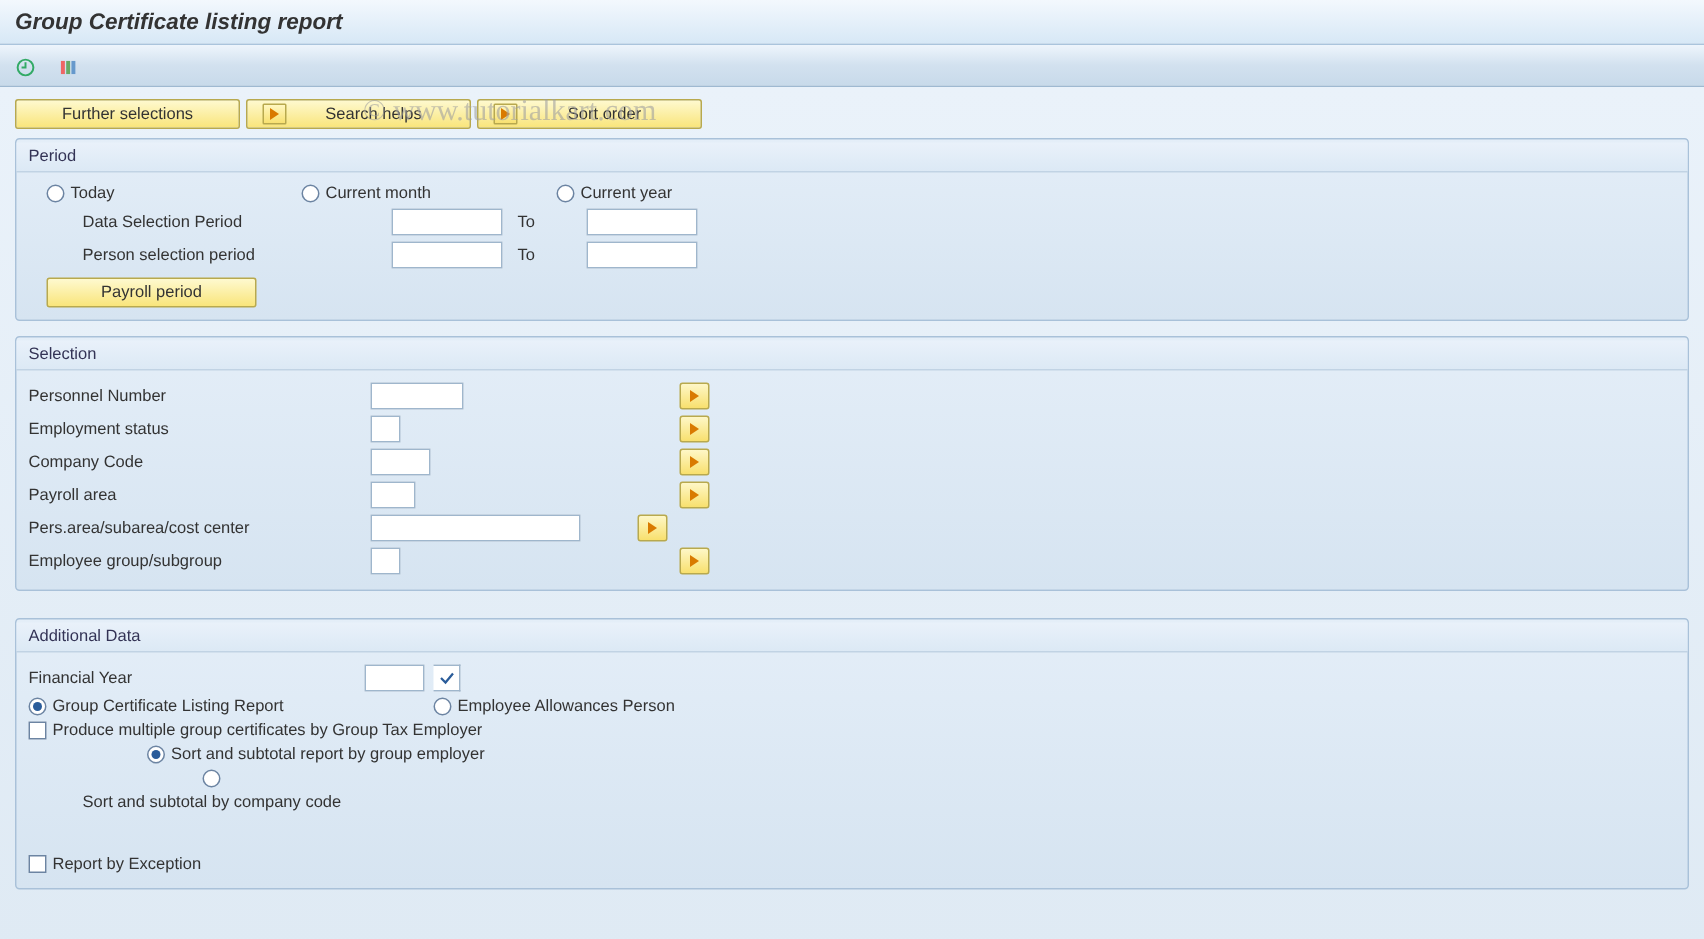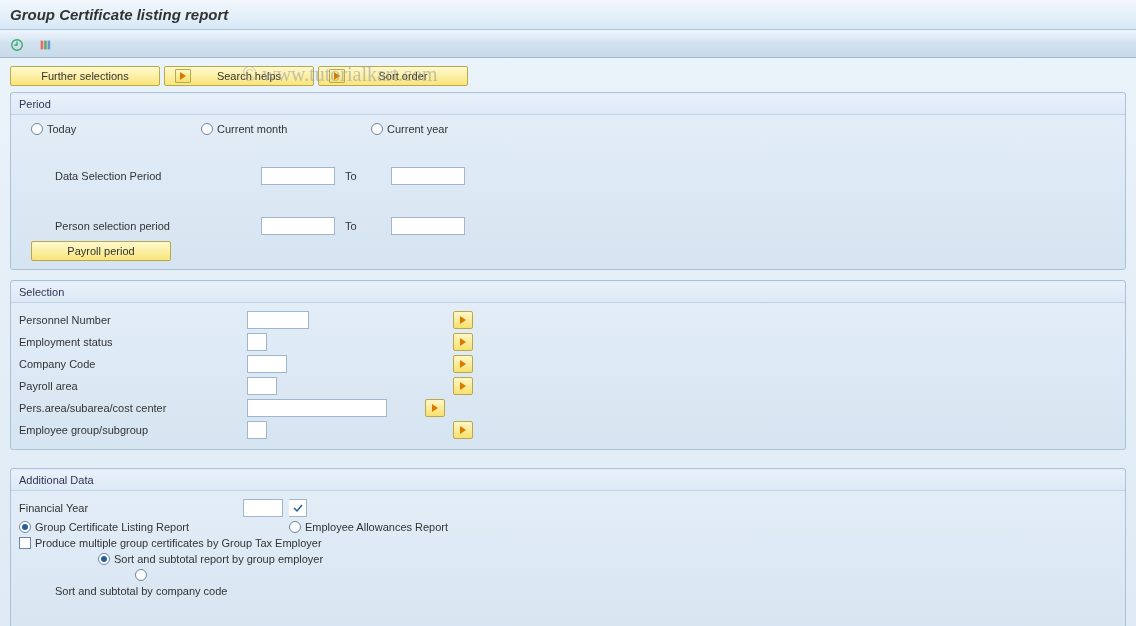--- a/index.html
+++ b/index.html
@@ -102,21 +102,20 @@
   input[type=checkbox]:checked::after{
     content:"✓";position:absolute;top:-2px;left:0;font-size:11px;color:#2a5c9a;
   }
   .lbl { font-size:11px; color:#333; }
   .period-sub {
     display:grid;
     grid-template-columns: 200px 78px 40px 80px;
     column-gap:6px;
     align-items:center;
     padding:2px 8px 2px 44px;
-    margin-top:28px;
   }
   .txt-input {
     border:1px solid #9fb6cc;
     background:#fff;
     height:18px;
     padding:1px 3px;
     font-size:11px;
   }
   .txt-input.tiny{width:20px;}
   .txt-input.small{width:40px;}
@@ -308,21 +307,21 @@
       </span>
     </div>
 
     <div class="ad-row" style="gap:0;">
       <label style="display:inline-flex;align-items:center;gap:4px;width:270px;">
         <input type="radio" name="rpt" checked="" style="">
           <span class="lbl">Group Certificate Listing Report</span>
       </label>
       <label style="display:inline-flex;align-items:center;gap:4px;">
         <input type="radio" name="rpt" style="">
-          <span class="lbl">Employee Allowances Report</span>
+          <span class="lbl">Employee Allowances Person</span>
       </label>
     </div>
 
     <div class="ad-row">
       <label style="display:inline-flex;align-items:center;gap:4px;">
         <input type="checkbox" style="">
           <span class="lbl">Produce multiple group certificates by Group Tax Employer</span>
       </label>
     </div>
 

